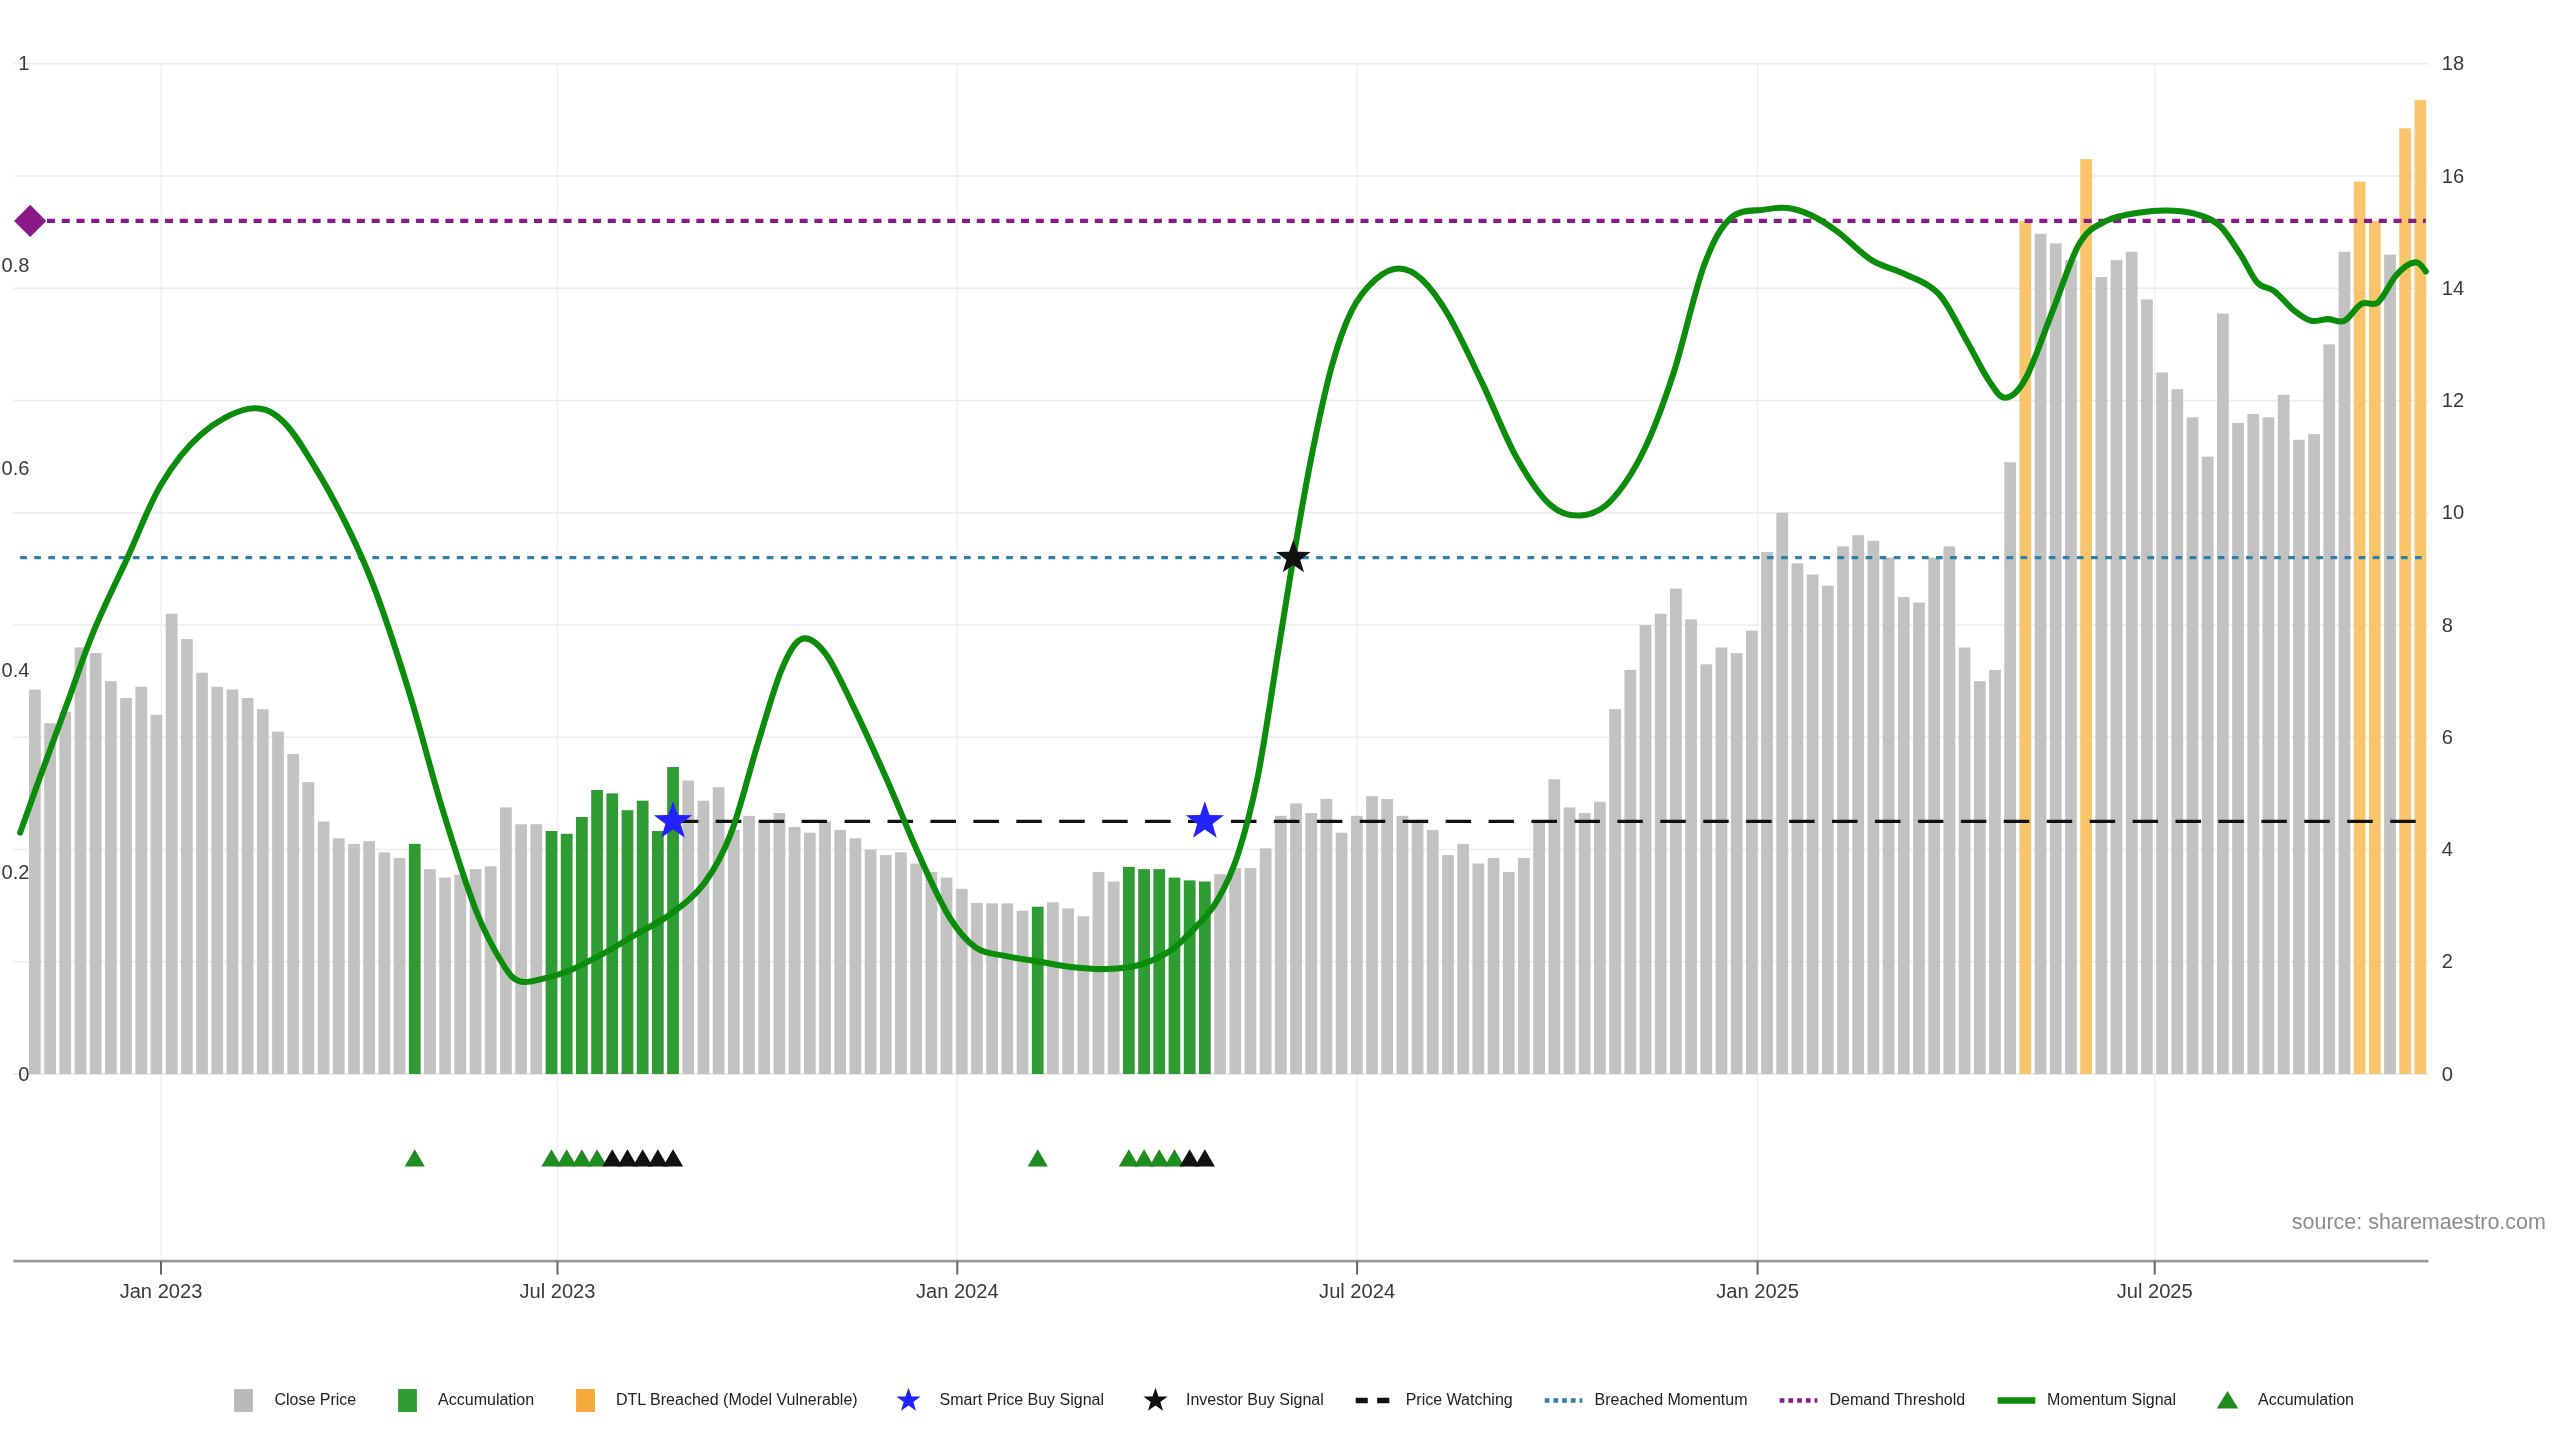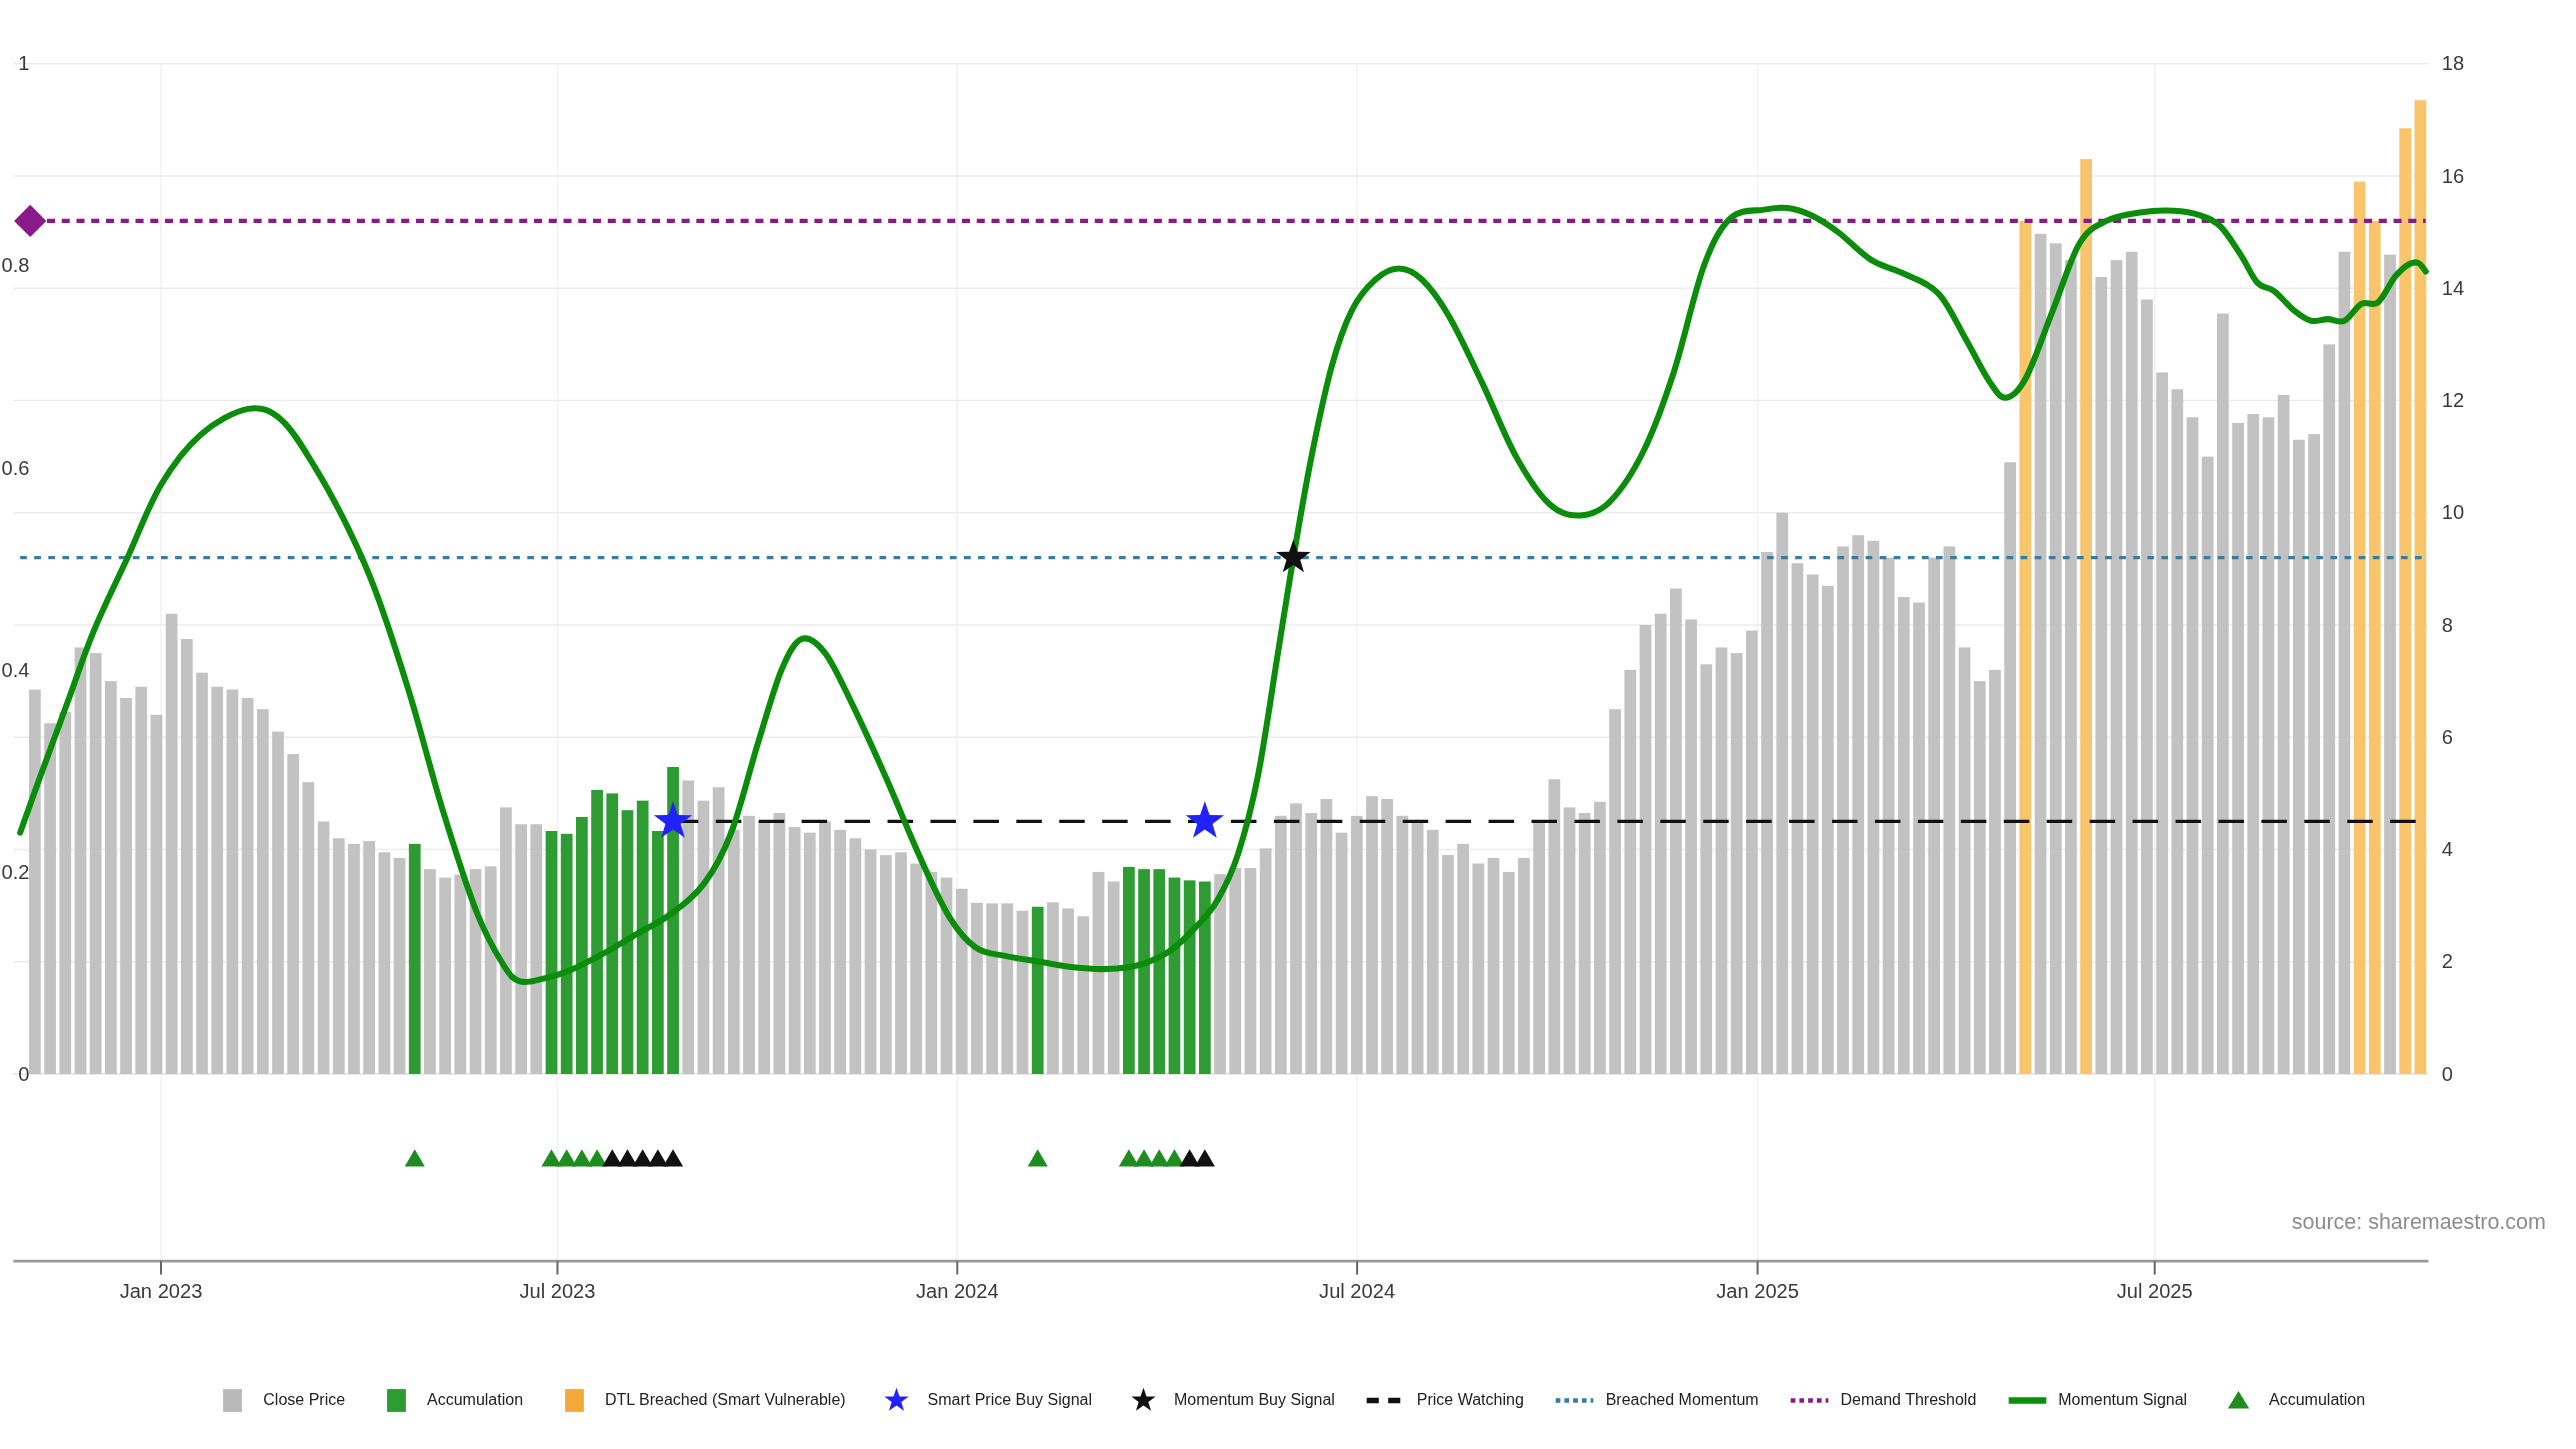--- a/index.html
+++ b/index.html
@@ -258,33 +258,33 @@
       <div class="legend-item">
         <svg width="43" height="27" viewBox="0 0 64 40">
           <rect x="18" y="3" width="28" height="34" fill="#2e9b33"></rect>
         </svg>
         <span class="lbl">Accumulation</span>
       </div>
       <div class="legend-item">
         <svg width="43" height="27" viewBox="0 0 64 40">
           <rect x="18" y="3" width="28" height="34" fill="#f5a93a"></rect>
         </svg>
-        <span class="lbl">DTL Breached (Smart Vulnerable)</span>
+        <span class="lbl">DTL Breached (Model Vulnerable)</span>
       </div>
       <div class="legend-item">
         <svg width="43" height="27" viewBox="0 0 64 40">
           <polygon points="32.0,1.0 36.5,13.9 50.1,14.1 39.2,22.3 43.2,35.4 32.0,27.6 20.8,35.4 24.8,22.3 13.9,14.1 27.5,13.9" fill="#2222ff"></polygon>
         </svg>
         <span class="lbl">Smart Price Buy Signal</span>
       </div>
       <div class="legend-item">
         <svg width="43" height="27" viewBox="0 0 64 40">
           <polygon points="32.0,1.0 36.5,13.9 50.1,14.1 39.2,22.3 43.2,35.4 32.0,27.6 20.8,35.4 24.8,22.3 13.9,14.1 27.5,13.9" fill="#111111"></polygon>
         </svg>
-        <span class="lbl">Momentum Buy Signal</span>
+        <span class="lbl">Investor Buy Signal</span>
       </div>
       <div class="legend-item">
         <svg width="43" height="27" viewBox="0 0 64 40">
           <line x1="4" y1="20" x2="60" y2="20" stroke="#111111" stroke-width="8" stroke-dasharray="18 14"></line>
         </svg>
         <span class="lbl">Price Watching</span>
       </div>
       <div class="legend-item">
         <svg width="43" height="27" viewBox="0 0 64 40">
           <line x1="4" y1="20" x2="60" y2="20" stroke="#2f7fa6" stroke-width="7" stroke-dasharray="7 6"></line>

